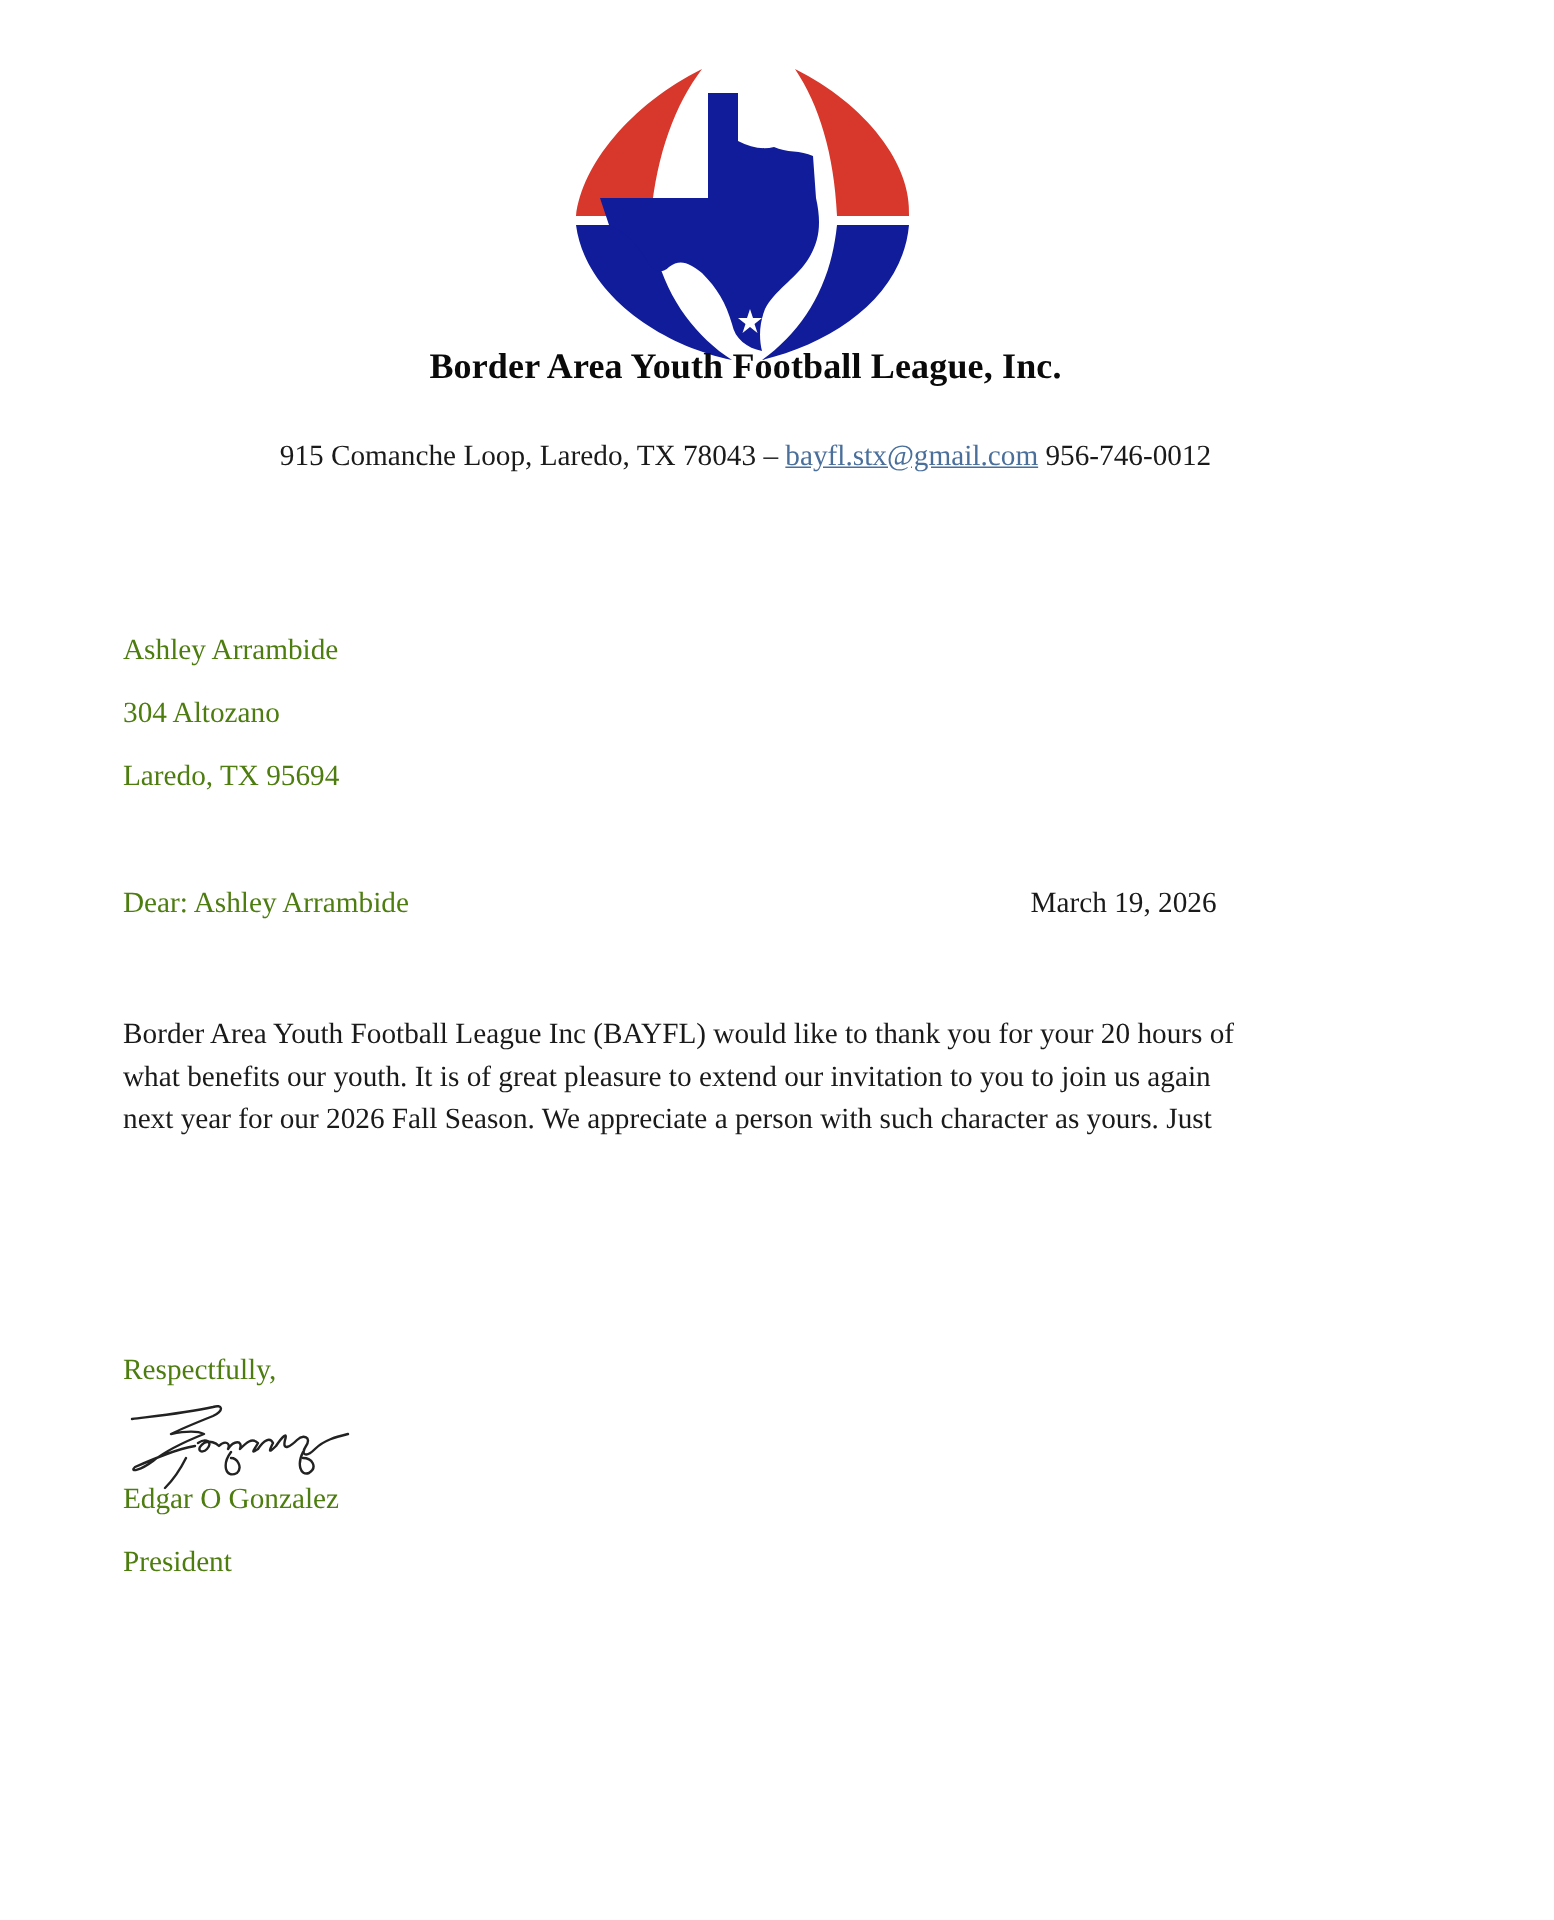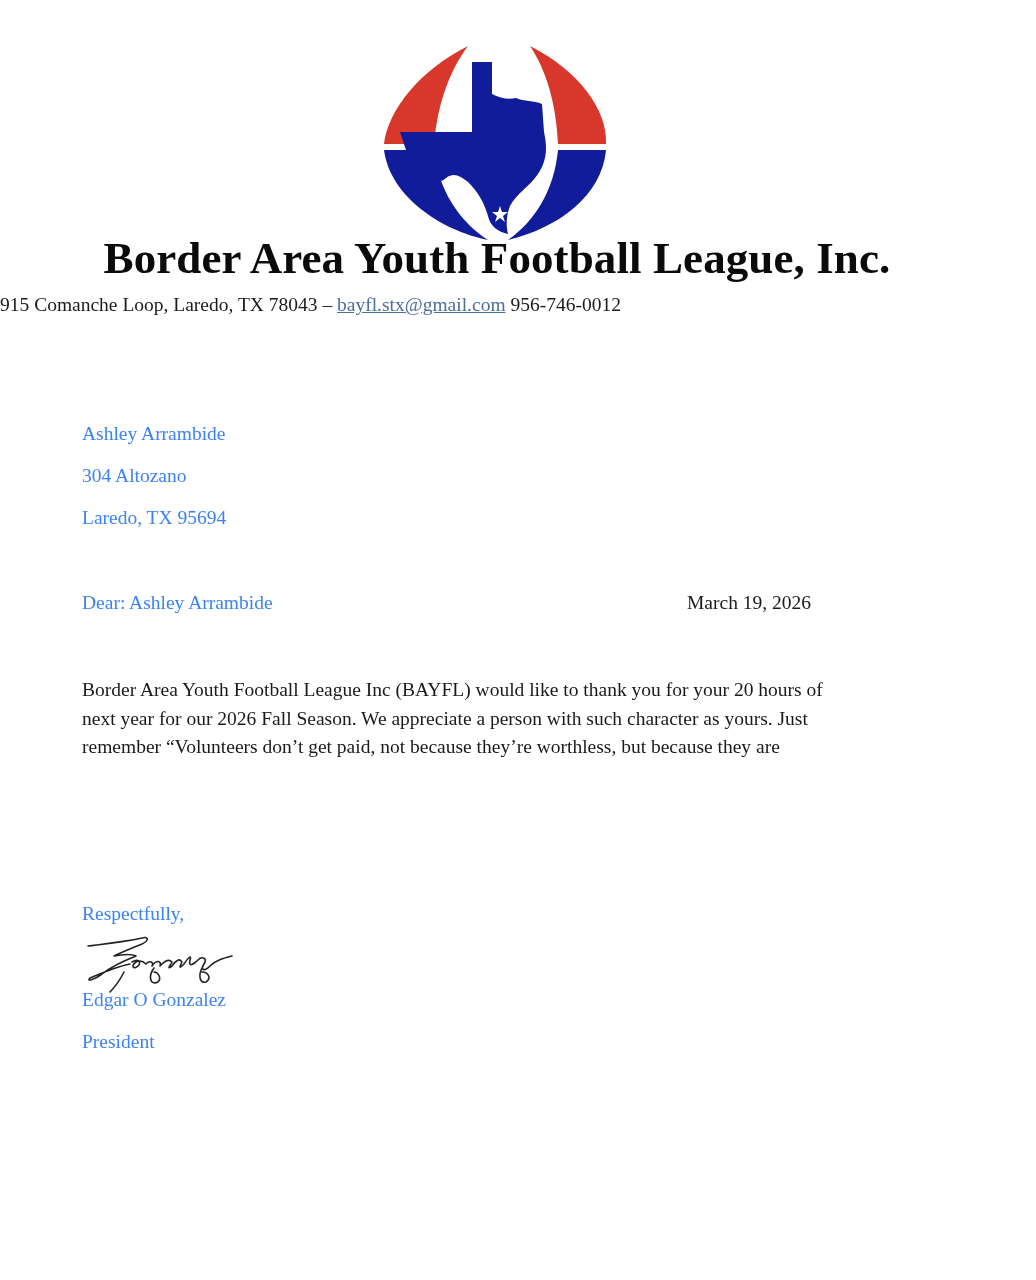--- a/index.html
+++ b/index.html
@@ -3,28 +3,28 @@
   <meta charset="utf-8">
   <style>
     html, body { margin: 0; padding: 0; background: #ffffff; }
     body {
       width: 1036px; height: 1280px; position: relative; overflow: hidden;
       font-family: "Liberation Serif", "DejaVu Serif", serif; color: #111111;
     }
     .logo { position: absolute; left: 380px; top: 40px; width: 232px; height: 200px; }
     .org-name {
       position: absolute; left: 0; width: 994px; top: 232px; text-align: center;
-      font-weight: bold; font-size: 45px; letter-spacing: 0.1px; color: #0a0a0a;
+      font-weight: bold; font-size: 24px; letter-spacing: 0.1px; color: #0a0a0a;
     }
     .contact {
-      position: absolute; left: 0; width: 994px; top: 294px; text-align: left;
+      position: absolute; left: 0; width: 994px; top: 294px; text-align: center;
       font-size: 19.5px; color: #1a1a1a;
     }
     .contact a { color: #4a6f9b; text-decoration: underline; }
-    .line { position: absolute; left: 82px; font-size: 19.5px; color: #3b82f6; white-space: nowrap; }
+    .line { position: absolute; left: 82px; font-size: 19.5px; color: #4d7c0f; white-space: nowrap; }
     .date { position: absolute; left: 687px; top: 592px; font-size: 19.5px; color: #1a1a1a; }
     .body-text {
       position: absolute; left: 82px; top: 676px; width: 830px;
       font-size: 19.5px; line-height: 28.5px; color: #1a1a1a;
     }
     .body-text span { display: block; white-space: nowrap; }
     .signature { position: absolute; left: 84px; top: 932px; width: 160px; height: 64px; }
   </style>
 </head>
 <body>
@@ -57,22 +57,22 @@
 
 <div class="line" style="top:423px">Ashley Arrambide</div>
 <div class="line" style="top:465px">304 Altozano</div>
 <div class="line" style="top:507px">Laredo, TX 95694</div>
 
 <div class="line" style="top:592px">Dear: Ashley Arrambide</div>
 <div class="date">March 19, 2026</div>
 
 <div class="body-text">
   <span>Border Area Youth Football League Inc (BAYFL) would like to thank you for your 20 hours of</span>
+  <span>what benefits our youth. It is of great pleasure to extend our invitation to you to join us again</span>
   <span>next year for our 2026 Fall Season. We appreciate a person with such character as yours. Just</span>
-  <span>remember “Volunteers don’t get paid, not because they’re worthless, but because they are</span>
 </div>
 
 <div class="line" style="top:903px">Respectfully,</div>
 
 <svg class="signature" viewBox="0 0 160 64">
   <path d="M4,14 C20,12 40,10 58,6 C64,4 66,8 58,12 C48,16 38,20 30,24 C40,22 48,22 52,24
            C42,28 28,34 18,42 C10,48 2,50 6,46 C20,40 34,34 46,32 M40,40 C36,48 30,56 26,60
            M48,30 C54,26 58,30 54,34 C50,38 46,34 52,30 C56,28 60,30 62,32 C66,28 70,30 68,34
            C72,28 78,28 76,34 C80,30 84,26 88,30 C86,34 82,38 88,34 C92,28 96,26 98,30 C96,34 94,38 100,32
            C104,26 108,22 106,28 C104,36 110,32 114,28 C118,24 124,26 120,32 C116,38 120,40 126,34

